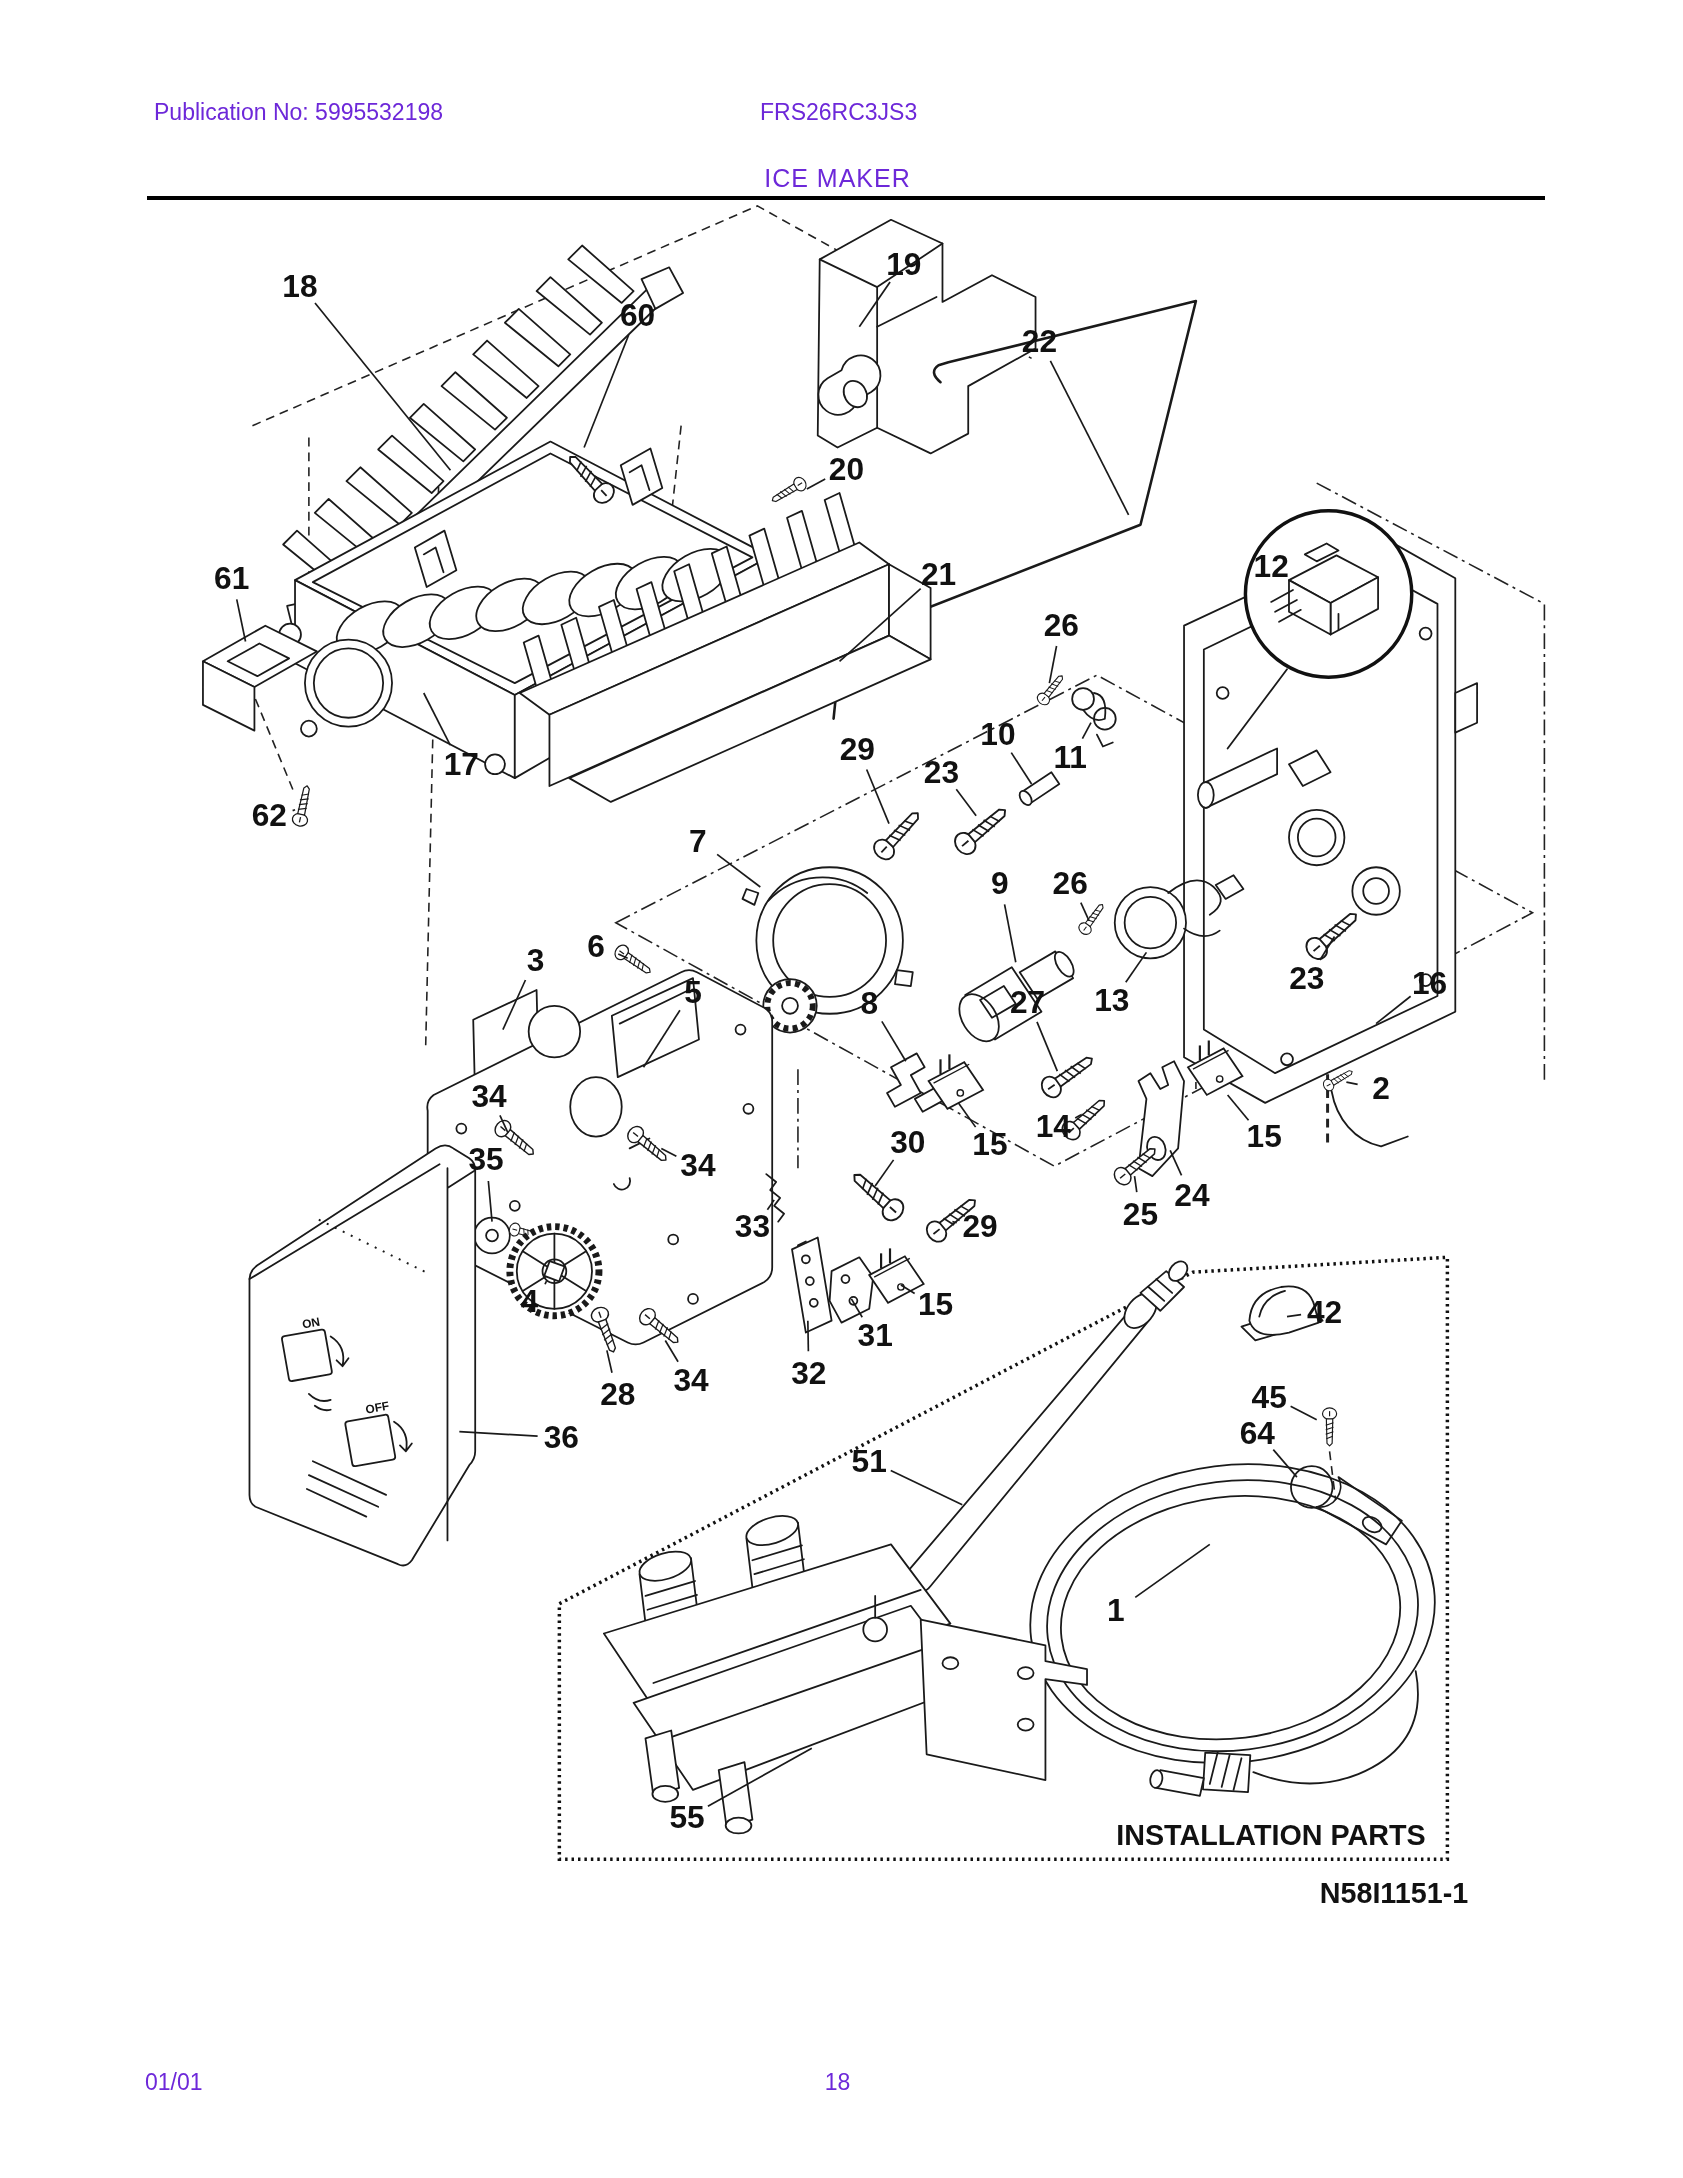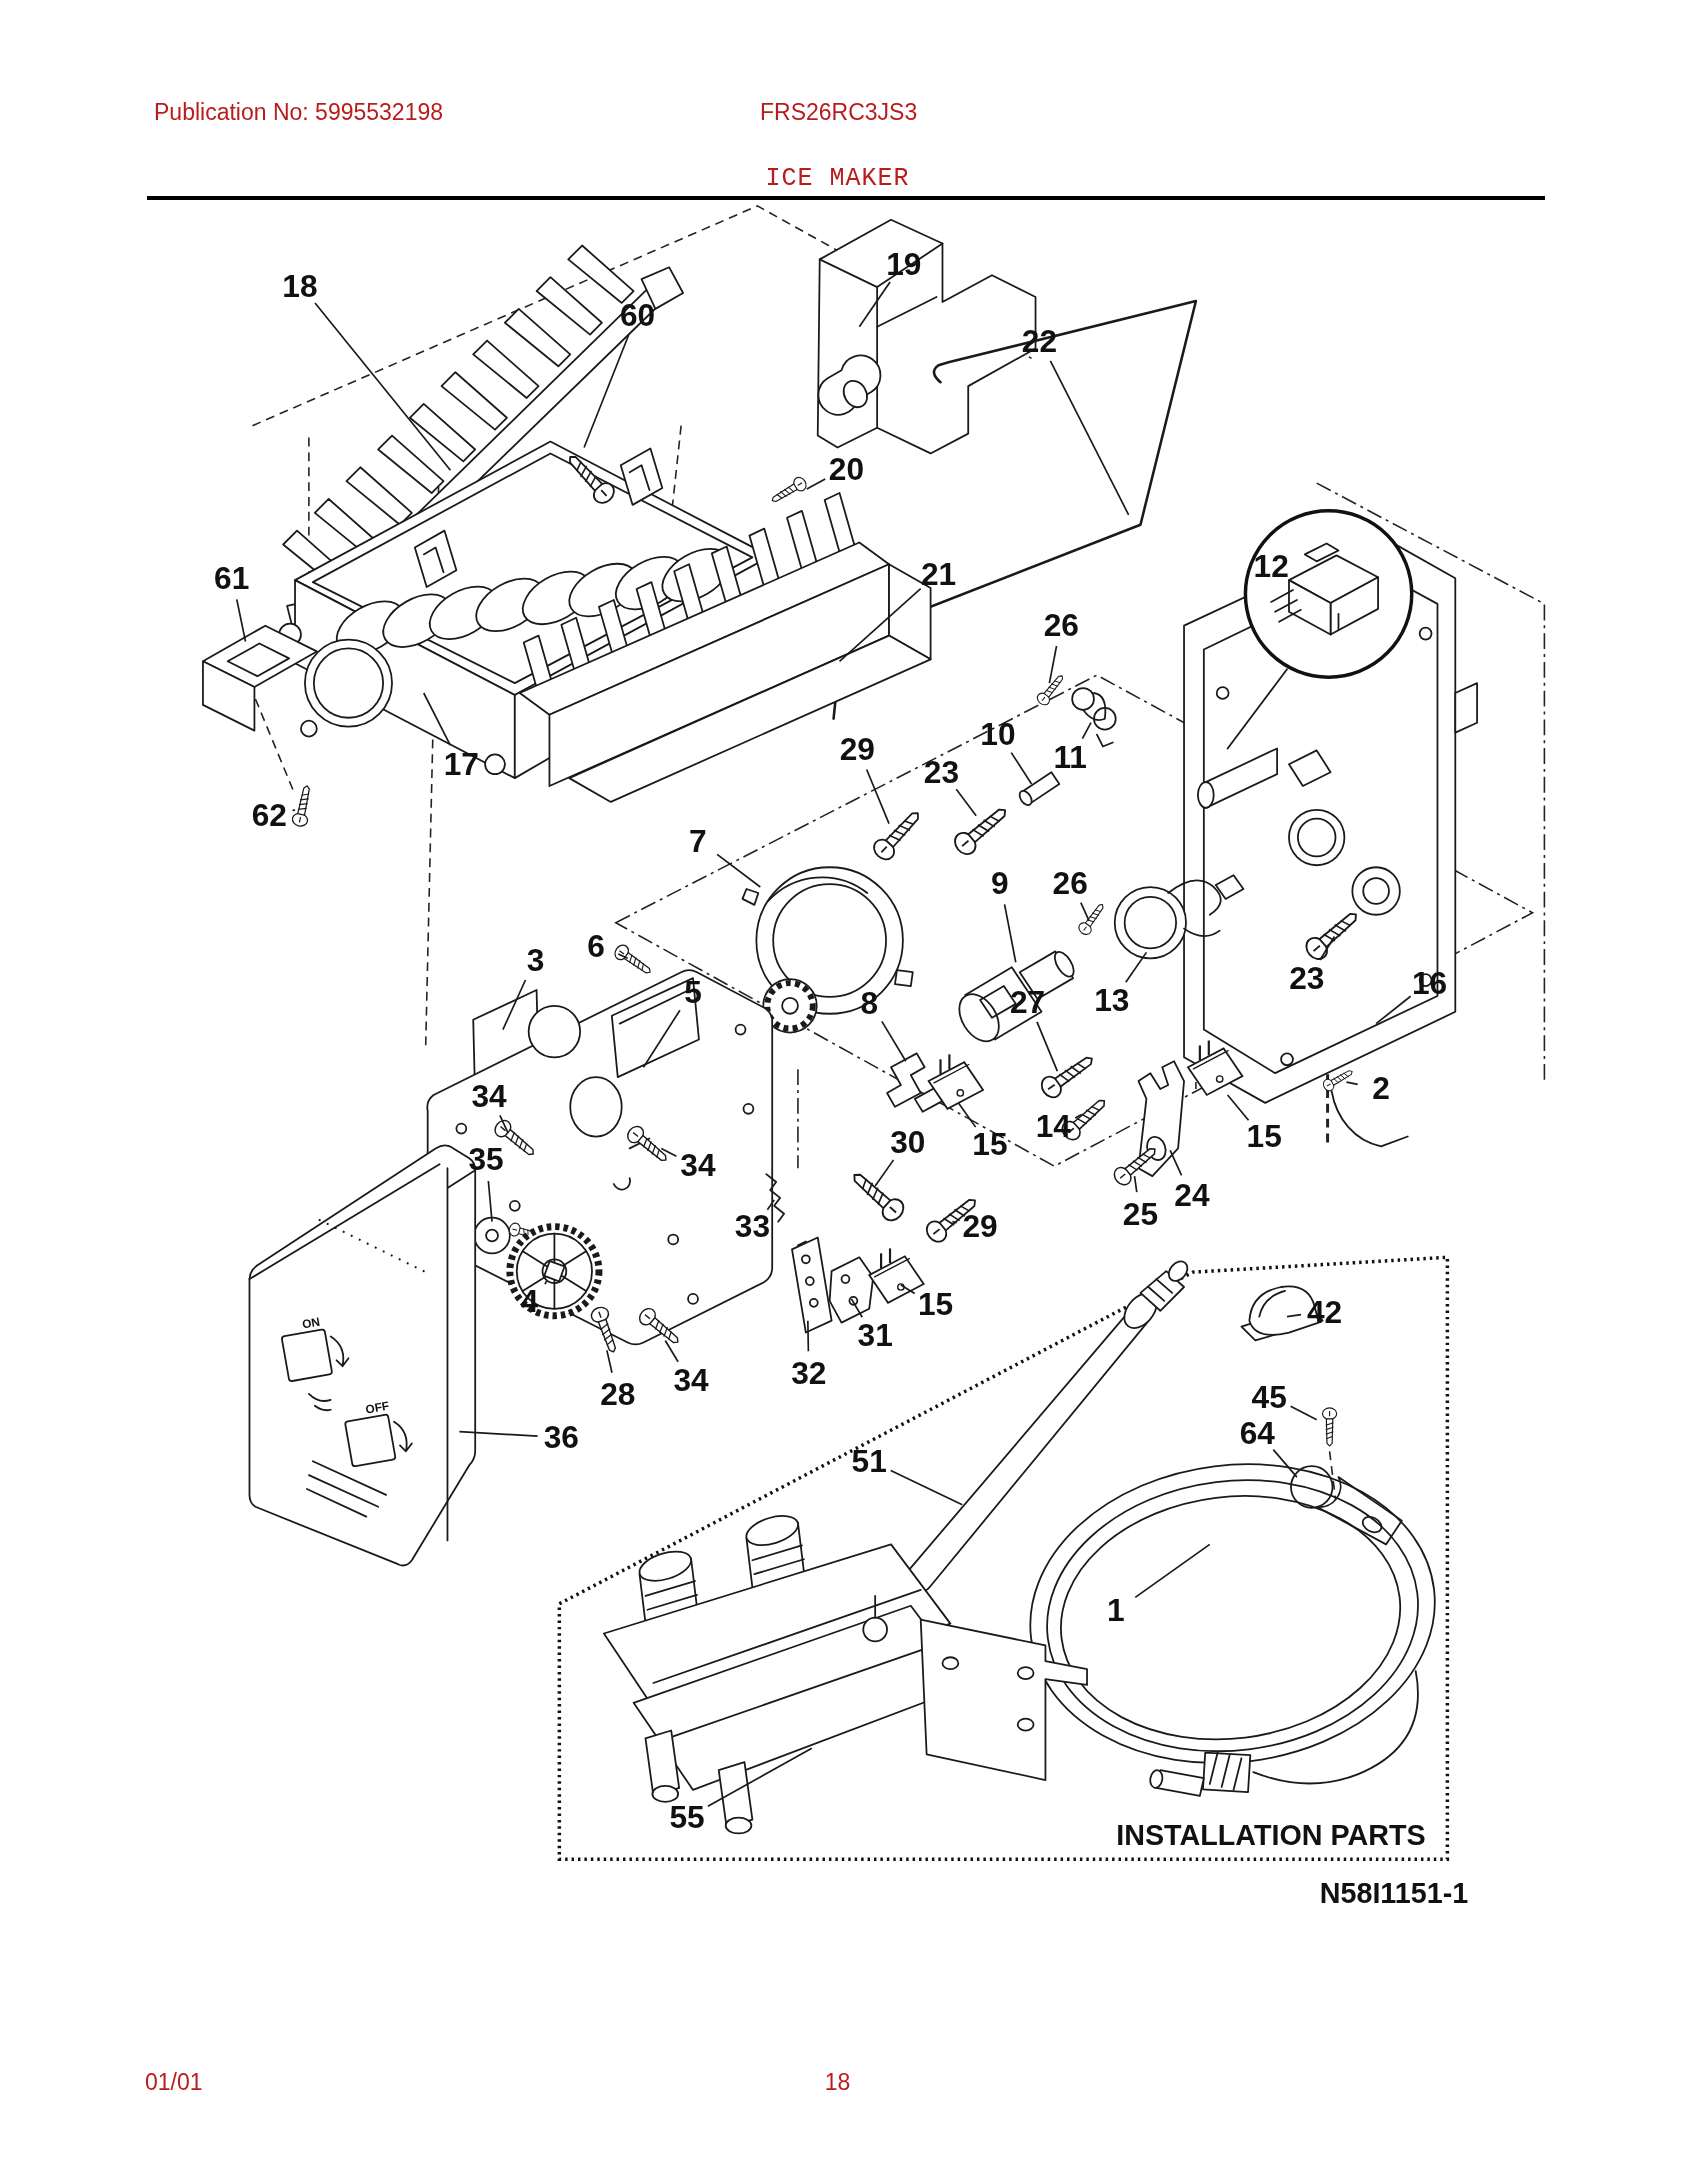--- a/index.html
+++ b/index.html
@@ -1,20 +1,20 @@
 <!DOCTYPE html>
 <html><head>
 <meta charset="utf-8">
 <style>
   html,body{margin:0;padding:0;background:#fff;}
   body{width:1683px;height:2178px;position:relative;font-family:"Liberation Sans",sans-serif;color:#000;}
-  .hdr-text{position:absolute;font-size:23px;color:#b91c1c;white-space:nowrap;}
+  .hdr-text{position:absolute;font-size:23px;color:#6d28d9;white-space:nowrap;}
   #pub{left:154px;top:99px;}
   #model{left:760px;top:99px;text-align:right;}
-  #title{left:0;top:164px;width:1675px;text-align:center;font-size:25px;letter-spacing:1px;font-family:Liberation Mono, monospace;}
+  #title{left:0;top:164px;width:1675px;text-align:center;font-size:25px;letter-spacing:1px;}
   #rule{position:absolute;left:147px;top:196px;width:1398px;height:4px;background:#000;}
   #footer-date{left:145px;top:2069px;}
   #footer-page{left:0;top:2069px;width:1675px;text-align:center;}
   svg{position:absolute;left:0;top:0;}
   .ln{stroke:#1a1a1a;stroke-width:1.8;fill:none;stroke-linejoin:round;stroke-linecap:round;}
   .lnw{stroke:#1a1a1a;stroke-width:1.8;fill:#fff;stroke-linejoin:round;}
   .thick{stroke-width:2.6;}
   .dash{stroke:#222;stroke-width:1.6;fill:none;stroke-dasharray:9 6;}
   .dashdot{stroke:#222;stroke-width:1.6;fill:none;stroke-dasharray:16 5 3 5;}
   .dotbox{stroke:#111;stroke-width:3.5;fill:none;stroke-dasharray:2.5 4;}

